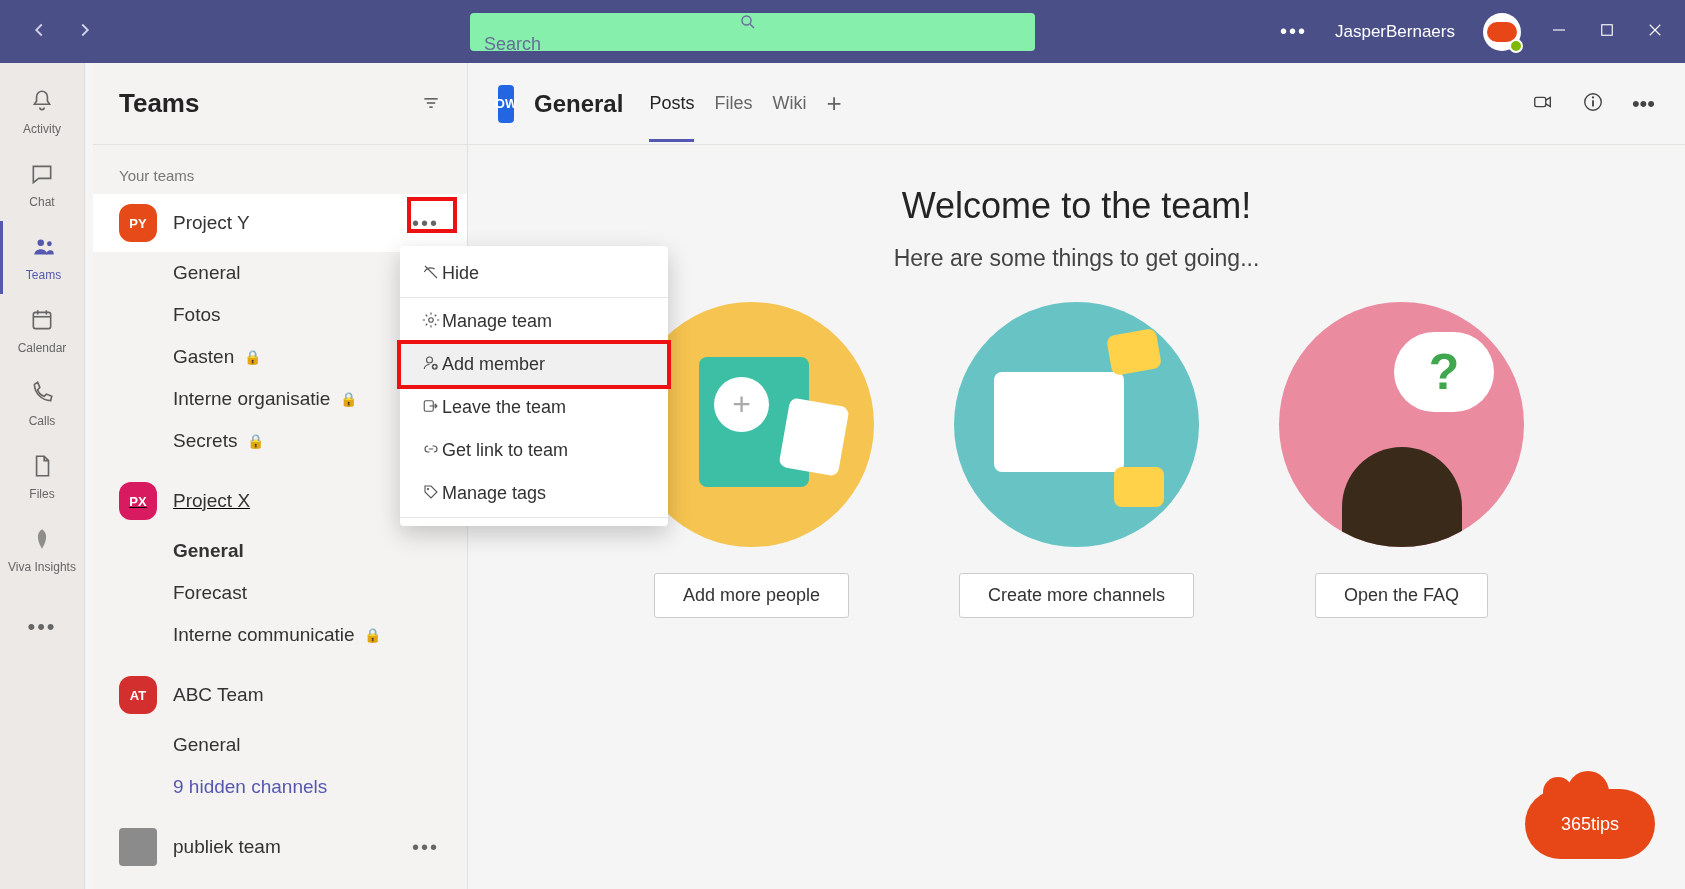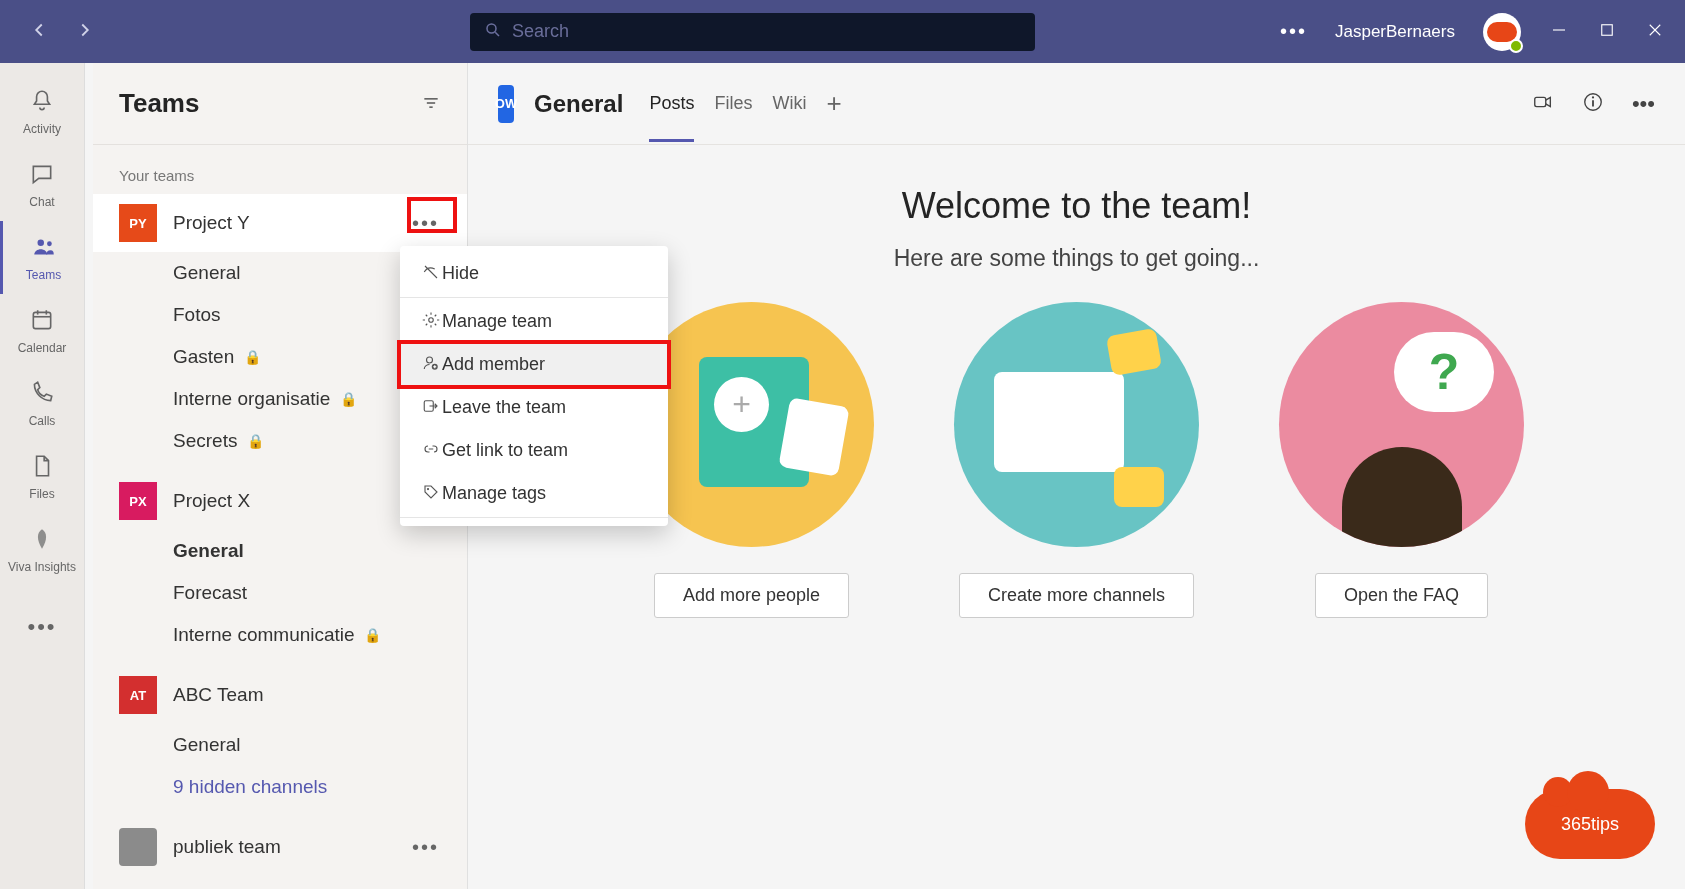--- a/index.html
+++ b/index.html
@@ -2,21 +2,21 @@
 <html><head>
 <meta charset="utf-8">
 <style>
 * { box-sizing: border-box; margin: 0; padding: 0; font-family: "Segoe UI", -apple-system, sans-serif; }
 body { width: 1685px; height: 889px; background: #f5f5f5; overflow: hidden; position: relative; }
 
 
 .titlebar { height: 63px; background: #4a4f87; display: flex; align-items: center; padding: 0 20px; position: relative; }
 .nav-arrows { display: flex; gap: 24px; margin-left: 8px; }
 .nav-arrow { color: #d0d2e8; font-size: 22px; cursor: pointer; }
-.search-container { position: absolute; left: 470px; width: 565px; height: 38px; background: #0f172a; border-radius: 4px; display: flex; align-items: center; padding: 0 14px; }
+.search-container { position: absolute; left: 470px; width: 565px; height: 38px; background: #86efac; border-radius: 4px; display: flex; align-items: center; padding: 0 14px; flex-direction: column; }
 .search-icon-glyph { color: #6b6f9e; font-size: 18px; margin-right: 10px; }
 .search-input { border: none; background: transparent; font-size: 18px; color: #696d99; width: 100%; outline: none; }
 .search-input::placeholder { color: #696d99; }
 .title-right { margin-left: auto; display: flex; align-items: center; gap: 28px; }
 .title-dots { color: #fff; font-size: 20px; letter-spacing: 2px; }
 .username { color: #fff; font-size: 17px; }
 .avatar-circle { width: 38px; height: 38px; border-radius: 50%; background: #fff; position: relative; display: flex; align-items: center; justify-content: center; }
 .avatar-cloud { width: 30px; height: 20px; background: #e74617; border-radius: 10px 10px 10px 10px; position: relative; }
 .avatar-status { width: 14px; height: 14px; border-radius: 50%; background: #7fba00; border: 2px solid #fff; position: absolute; bottom: -2px; right: -2px; }
 .win-btn { color: #fff; font-size: 18px; width: 20px; text-align:center; }
@@ -29,21 +29,21 @@
 .nav-more { margin-top: 18px; width:100%; text-align:center; font-size: 22px; color:#666; letter-spacing:2px; cursor:pointer; padding:10px 0;}
 
 
 .sidebar { position: absolute; top: 63px; left: 93px; width: 375px; height: calc(100% - 63px); background: #f5f3f1; border-right: 1px solid #e0e0e0; overflow:hidden;}
 .sidebar-header { height: 82px; display: flex; align-items: center; justify-content: space-between; padding: 0 26px; border-bottom: 1px solid #e4e1de; }
 .sidebar-title { font-size: 26px; font-weight: 700; color: #242424; }
 .filter-icon { font-size: 20px; color: #666; cursor:pointer; }
 .your-teams-label { padding: 22px 26px 10px; font-size: 15px; color: #777; }
 .team-item { display: flex; align-items: center; padding: 10px 20px 10px 26px; cursor: pointer; position: relative; }
 .team-item.selected { background: #fff; }
-.team-avatar { width: 38px; height: 38px; border-radius: 0; color: #fff; font-size: 13px; font-weight:600; display: flex; align-items: center; justify-content: center; margin-right: 16px; }
+.team-avatar { width: 38px; height: 38px; border-radius: 12px; color: #fff; font-size: 13px; font-weight:600; display: flex; align-items: center; justify-content: center; margin-right: 16px; }
 .team-name { font-size: 19px; color: #333; flex: 1; }
 .team-more-btn { font-size: 20px; color: #666; letter-spacing:2px; padding: 4px 8px; }
 .highlight-box { border: 4px solid #e11; position:absolute; pointer-events:none; }
 .channel-item { padding: 10px 20px 10px 80px; font-size: 19px; color: #333; cursor: pointer; display: flex; align-items: center; }
 .channel-item.bold { font-weight: 700; }
 .lock-icon { font-size: 14px; color: #888; margin-left: 10px; }
 .hidden-channels { padding: 10px 20px 10px 80px; font-size: 19px; color: #5558af; cursor: pointer; }
 .square-avatar-gray { width: 38px; height: 38px; background: #8b8b8b; border-radius: 4px; margin-right: 16px; }
 
 
@@ -222,21 +222,21 @@
     </div>
   <div class="channel-item">
       <span>Interne organisatie</span>
       <span class="lock-icon">🔒</span>
     </div>
   <div class="channel-item">
       <span>Secrets</span>
       <span class="lock-icon">🔒</span>
     </div>
 
-  <div class="team-item" style="margin-top:10px;">
+  <div class="team-item" style="margin-top:10px;text-decoration:underline;">
     <div class="team-avatar" style="background:#d81b60">PX</div>
     <span class="team-name">Project X</span>
   </div>
   <div class="channel-item bold">
       <span>General</span>
     </div>
   <div class="channel-item">
       <span>Forecast</span>
     </div>
   <div class="channel-item">

